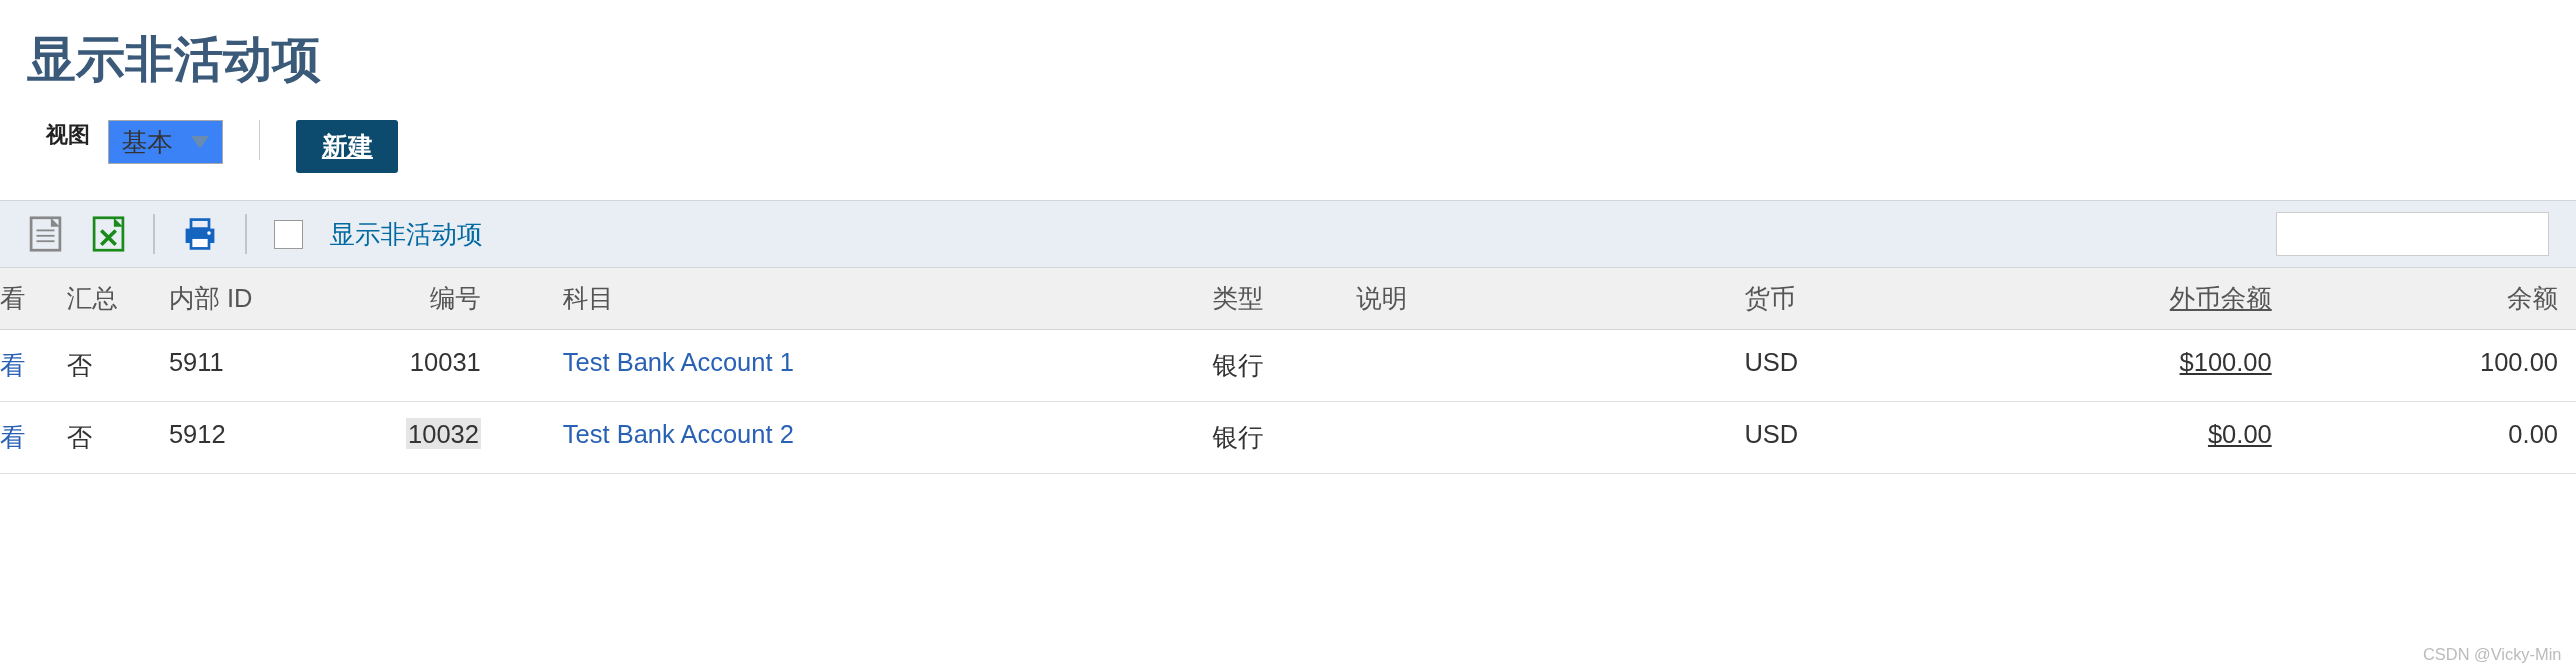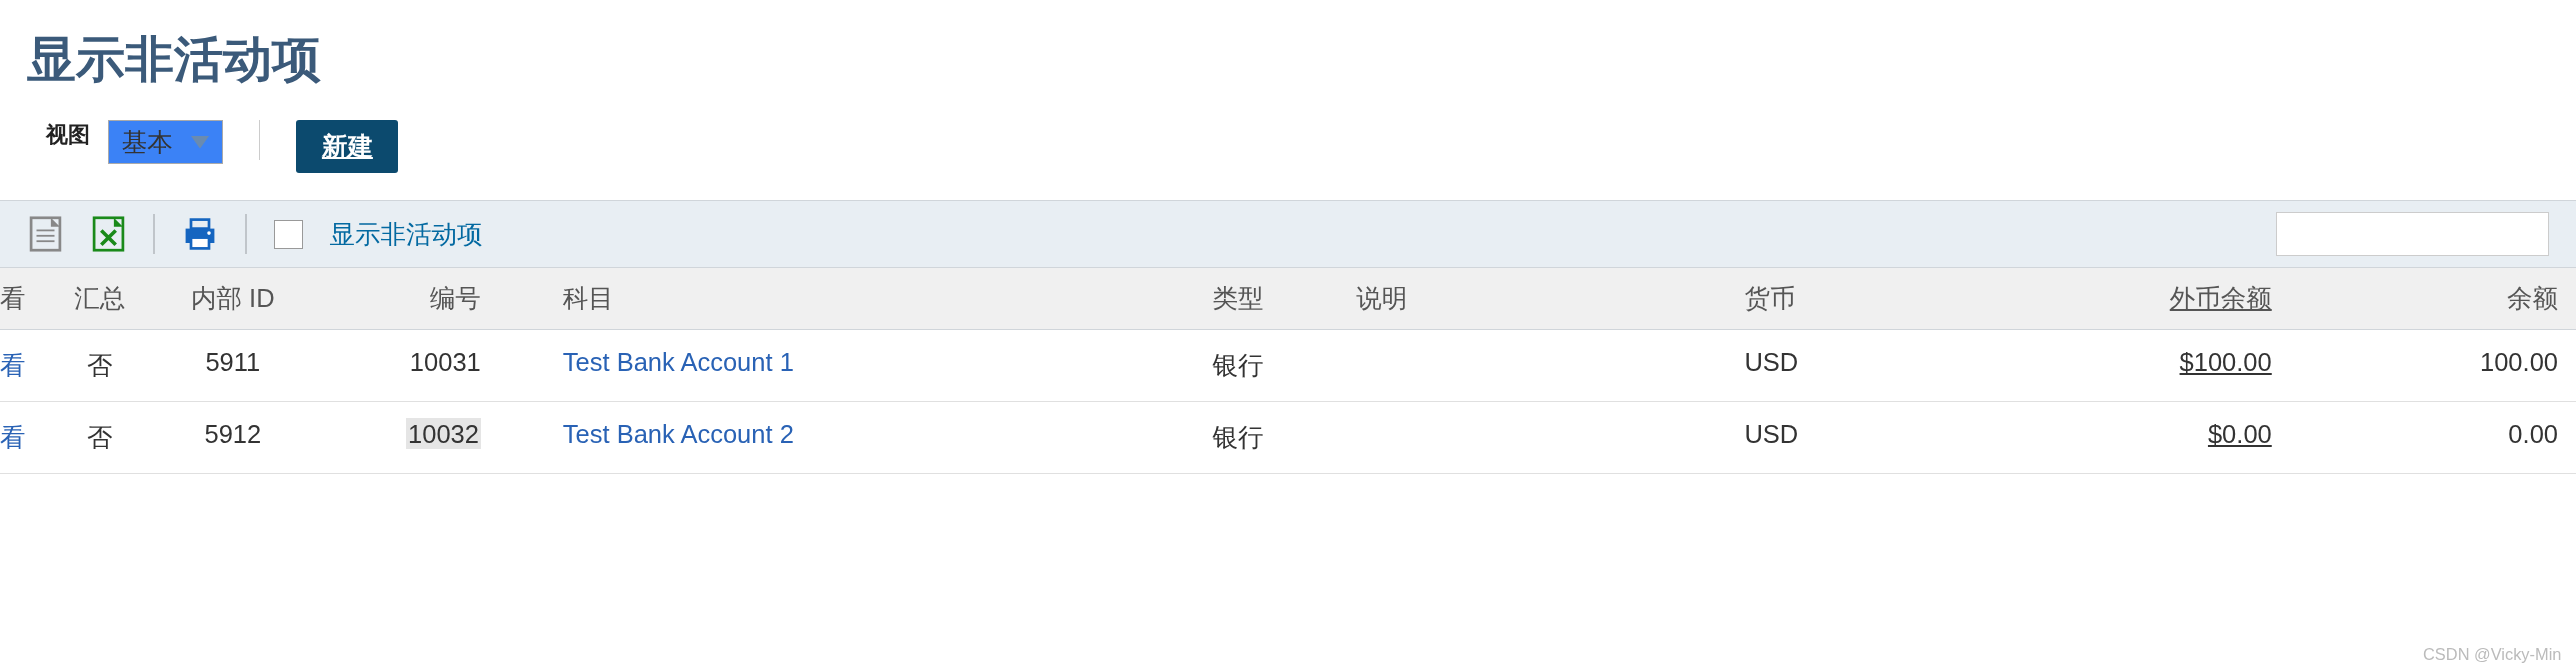--- a/index.html
+++ b/index.html
@@ -132,21 +132,20 @@
       vertical-align: top;
     }
     .link {
       color: #2962b5;
       cursor: pointer;
     }
     .right {
       text-align: right;
     }
     .center {
-      text-align: center;
     }
     .highlight {
       background: #e5e5e5;
       padding: 1.8px 1.8px;
     }
     .col-view { width: 36px; padding-left: 0; }
     .col-summary { width: 91px; }
     .col-internal { width: 146px; }
     .col-number { width: 164px; }
     .col-subject { width: 620px; padding-left: 64px; }

